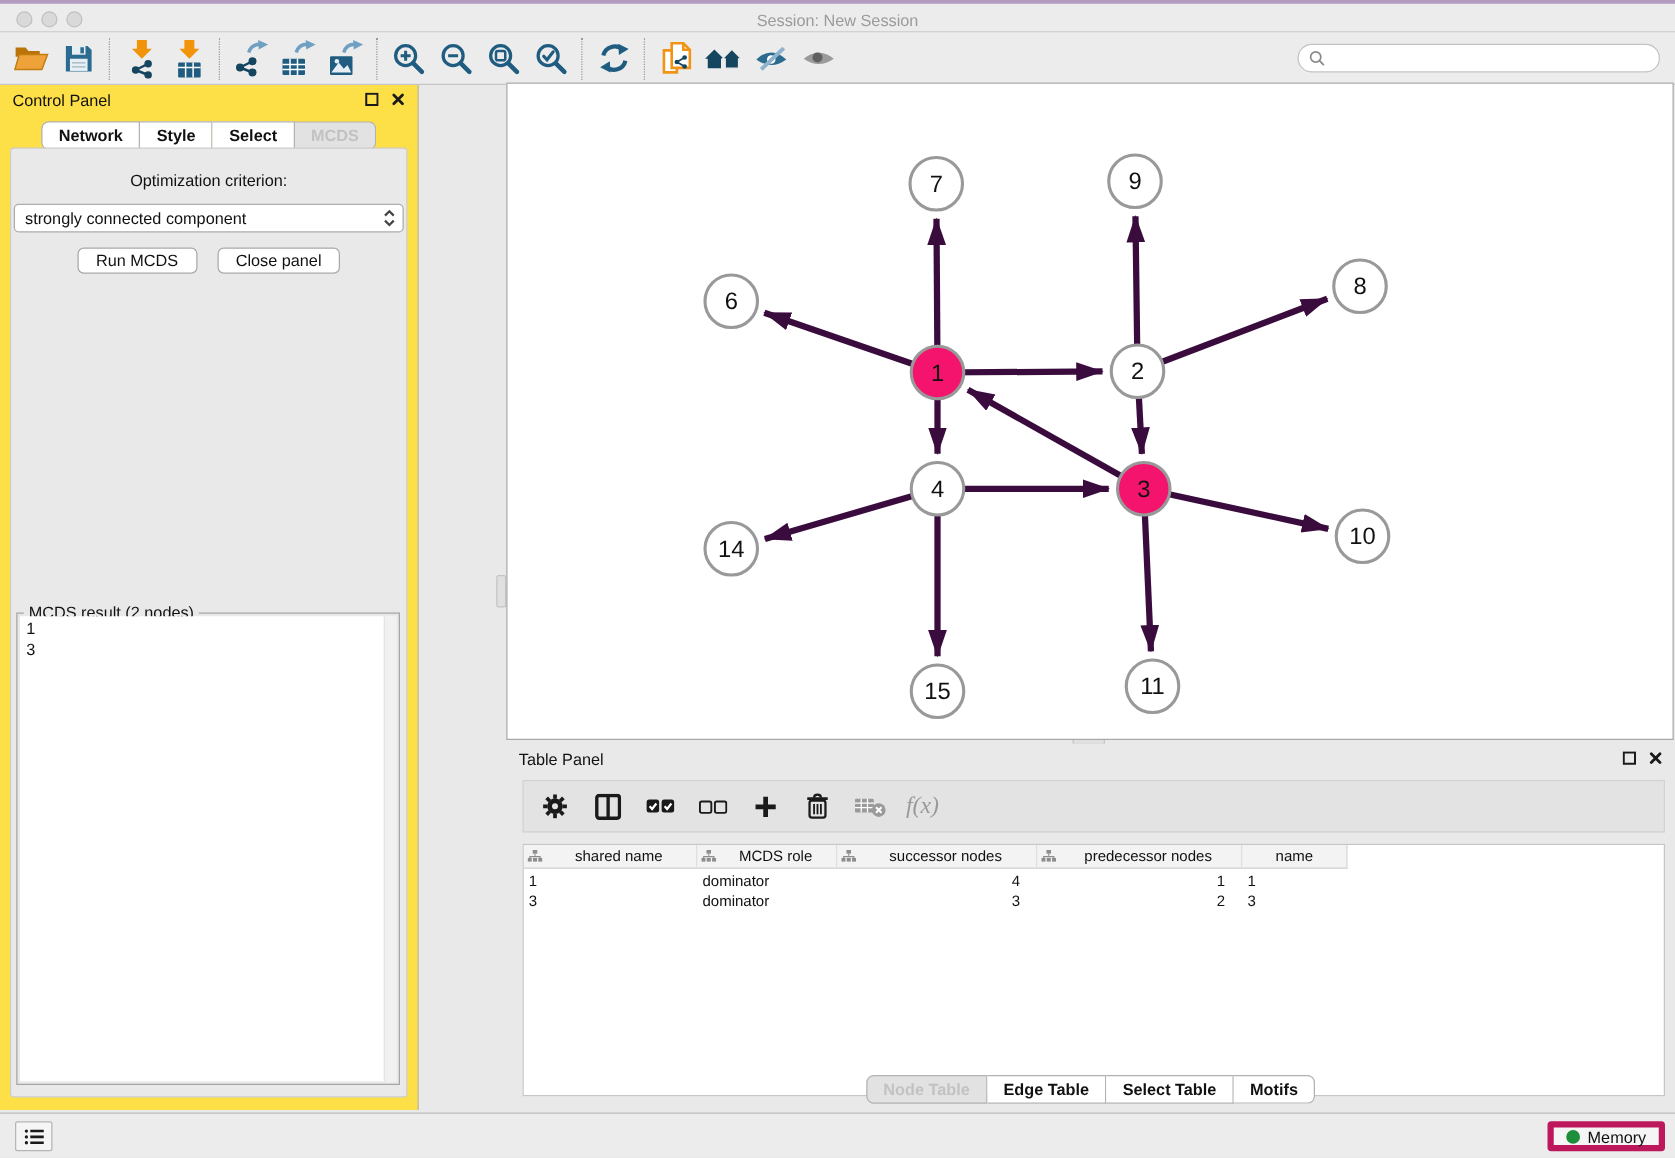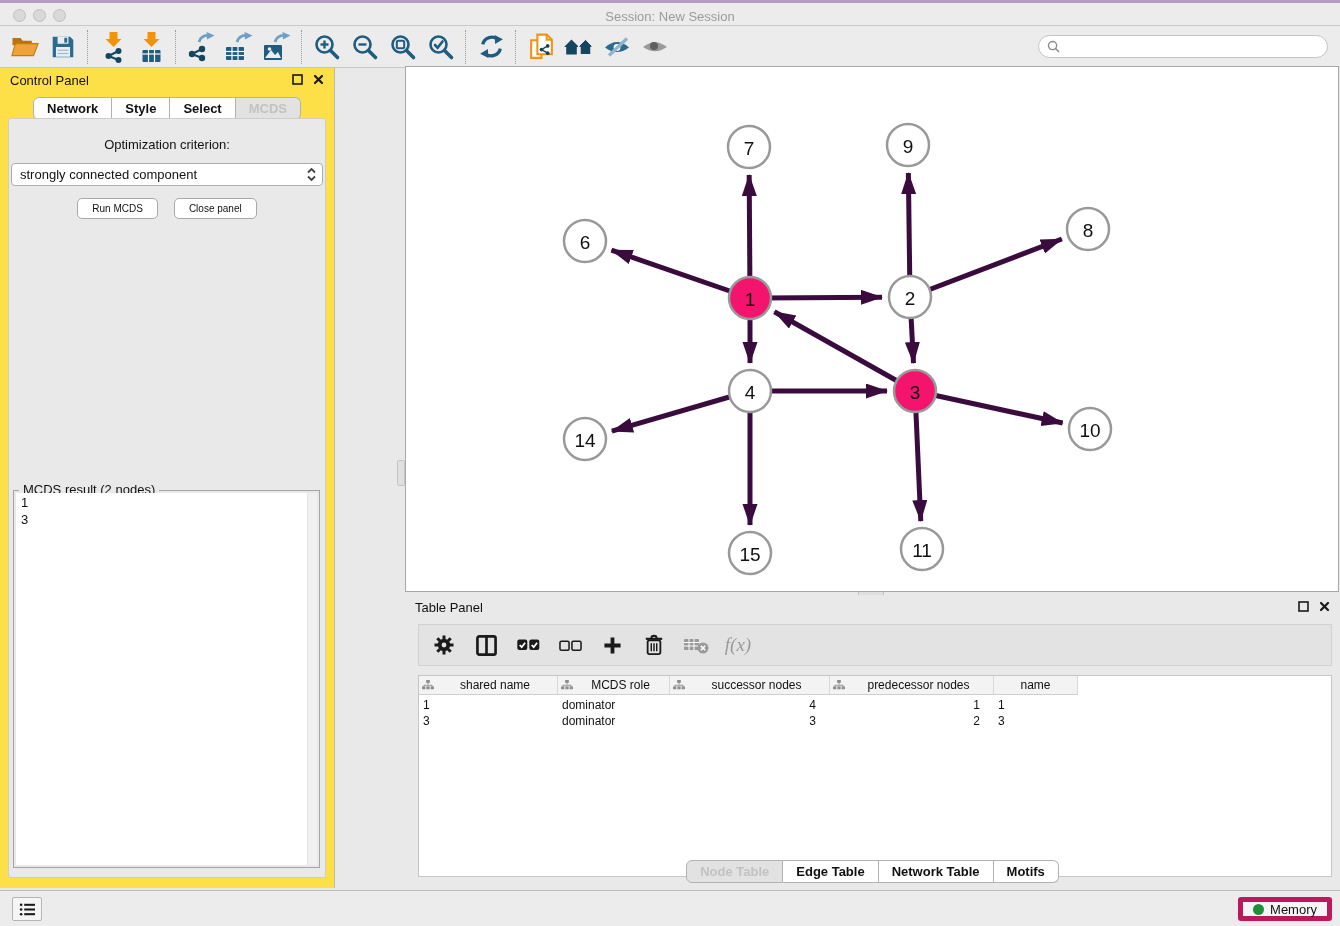--- a/index.html
+++ b/index.html
@@ -36,21 +36,21 @@
   .tab:first-child{border-left:1px solid #b2b2b2;border-radius:6px 0 0 6px;}
   .tab:last-child{border-radius:0 6px 6px 0;}
   .tab.active{background:#e2e2e2;color:#c2c2c2;}
   .cp-content{position:absolute;left:8px;right:8px;top:50px;bottom:10px;border:1px solid #cdcdcd;
     border-radius:3px;background:#e9e9e9;}
   .opt-label{margin-top:18px;text-align:center;font-size:13px;color:#111;}
   .dropdown{margin:11px auto 0;width:312px;height:23px;background:#fff;border:1px solid #adadad;
     border-radius:4px;display:flex;align-items:center;padding:0 5px 0 8px;box-sizing:border-box;}
   .dropdown .dval{flex:1;font-size:13px;color:#111;}
   .btn-row{margin-top:12px;display:flex;justify-content:center;gap:16px;}
-  .pbtn{background:#fff;border:1px solid #a9a9a9;border-radius:5px;font-size:10px;color:#111;
+  .pbtn{background:#fff;border:1px solid #a9a9a9;border-radius:5px;font-size:13px;color:#111;
     padding:2px 14px;height:21px;line-height:16px;box-sizing:border-box;}
   .result-group{position:absolute;left:4px;right:5px;bottom:9px;height:376px;border:1px solid #a5a5a5;}
   .result-legend{position:absolute;top:-9px;left:5px;background:#e9e9e9;padding:0 4px;font-size:13px;color:#111;}
   .result-box{position:absolute;left:2px;right:2px;top:2px;bottom:2px;background:#fff;}
   .result-text{position:absolute;left:5px;top:1px;font-size:13px;line-height:17px;white-space:pre;color:#111;}
   .result-scroll{position:absolute;top:0;bottom:0;right:0;width:9px;background:#f1f1f1;border-left:1px solid #e4e4e4;}
 
   
   .vgrip{position:absolute;left:397px;top:460px;width:8px;height:26px;background:#e0e0e0;border:1px solid #c4c4c4;border-radius:2px;box-sizing:border-box;}
   .hgrip{position:absolute;left:858px;top:588px;width:26px;height:8px;background:#e0e0e0;border:1px solid #c4c4c4;border-radius:2px;box-sizing:border-box;}
@@ -541,21 +541,21 @@
             <div class="td" style="width: 112px;">dominator</div>
             <div class="td right" style="width: 160px;">3</div>
             <div class="td right" style="width: 164px;">2</div>
             <div class="td" style="width: 84px;">3</div>
           </div>
         </div>
     </div>
     <div class="tabs tp-tabs">
         <div class="tab active">Node Table</div>
         <div class="tab">Edge Table</div>
-        <div class="tab">Network Table</div>
+        <div class="tab">Select Table</div>
         <div class="tab">Motifs</div>
       </div>
   </div>
 
   <div class="statusbar">
     <div class="sb-left">
       <svg width="17" height="15" viewBox="0 0 18 16">
         <g fill="#1a1a1a">
             <circle cx="2.2" cy="3" r="1.4"></circle>
             <circle cx="2.2" cy="8" r="1.4"></circle>

